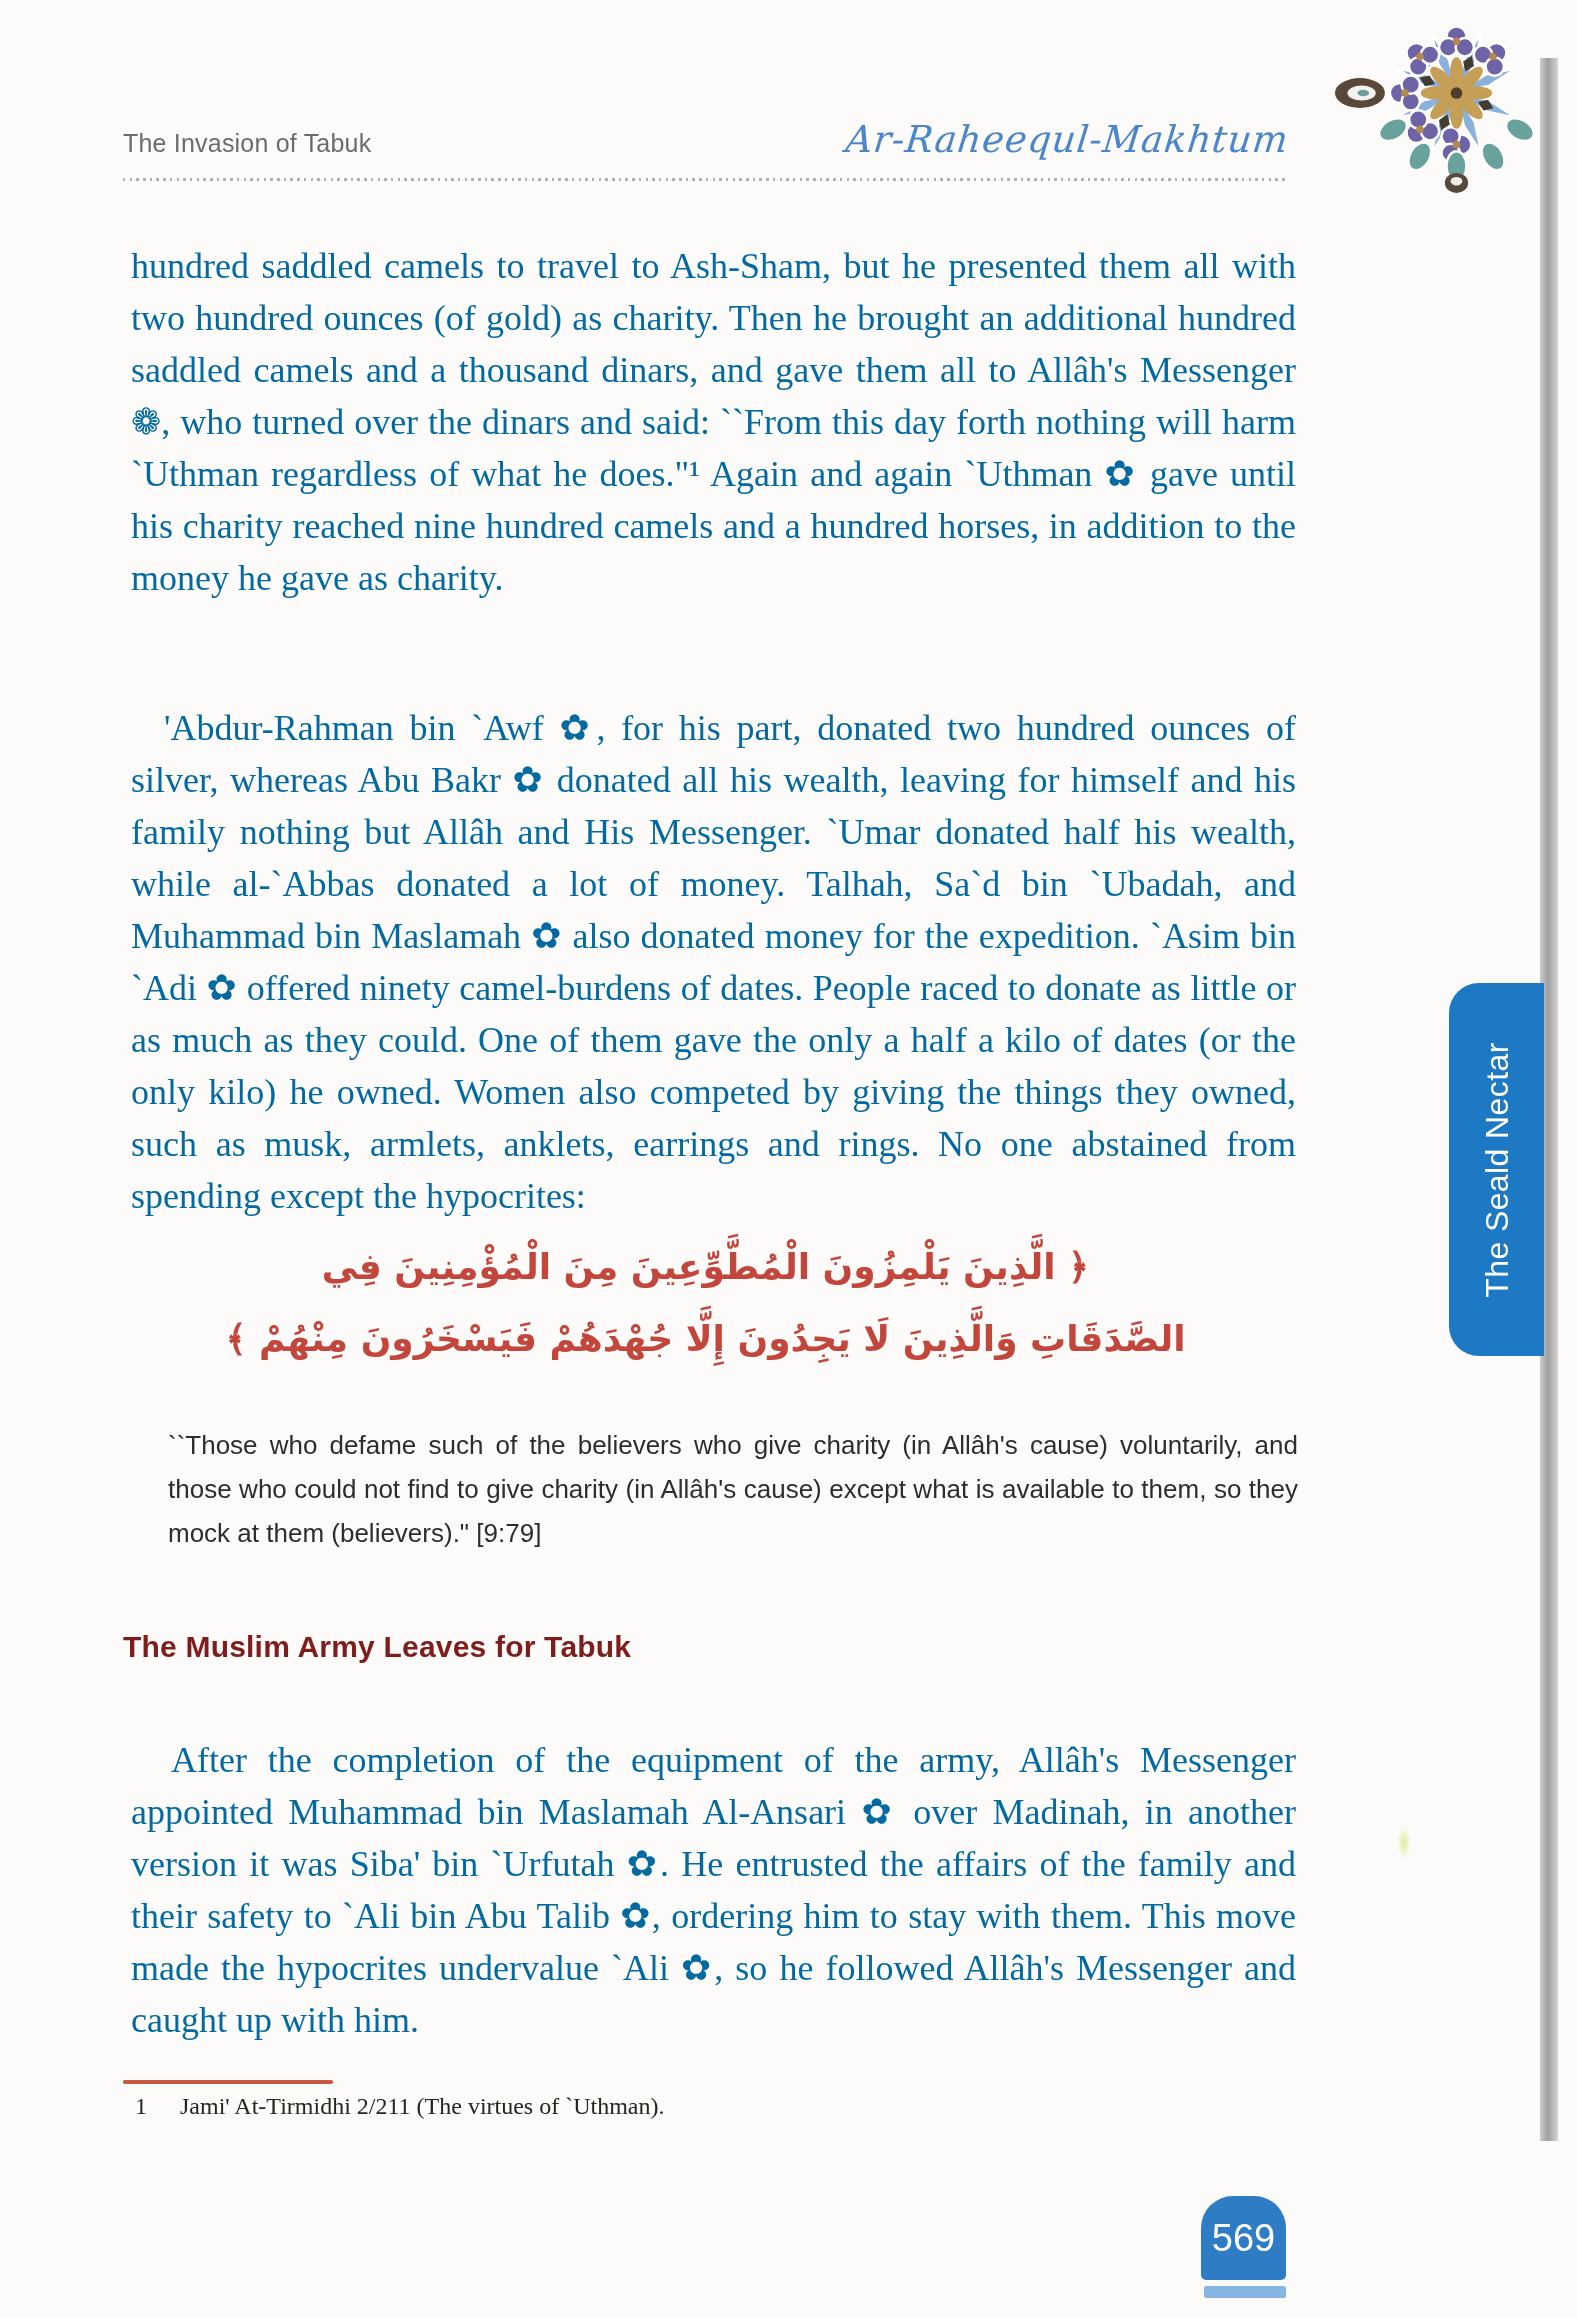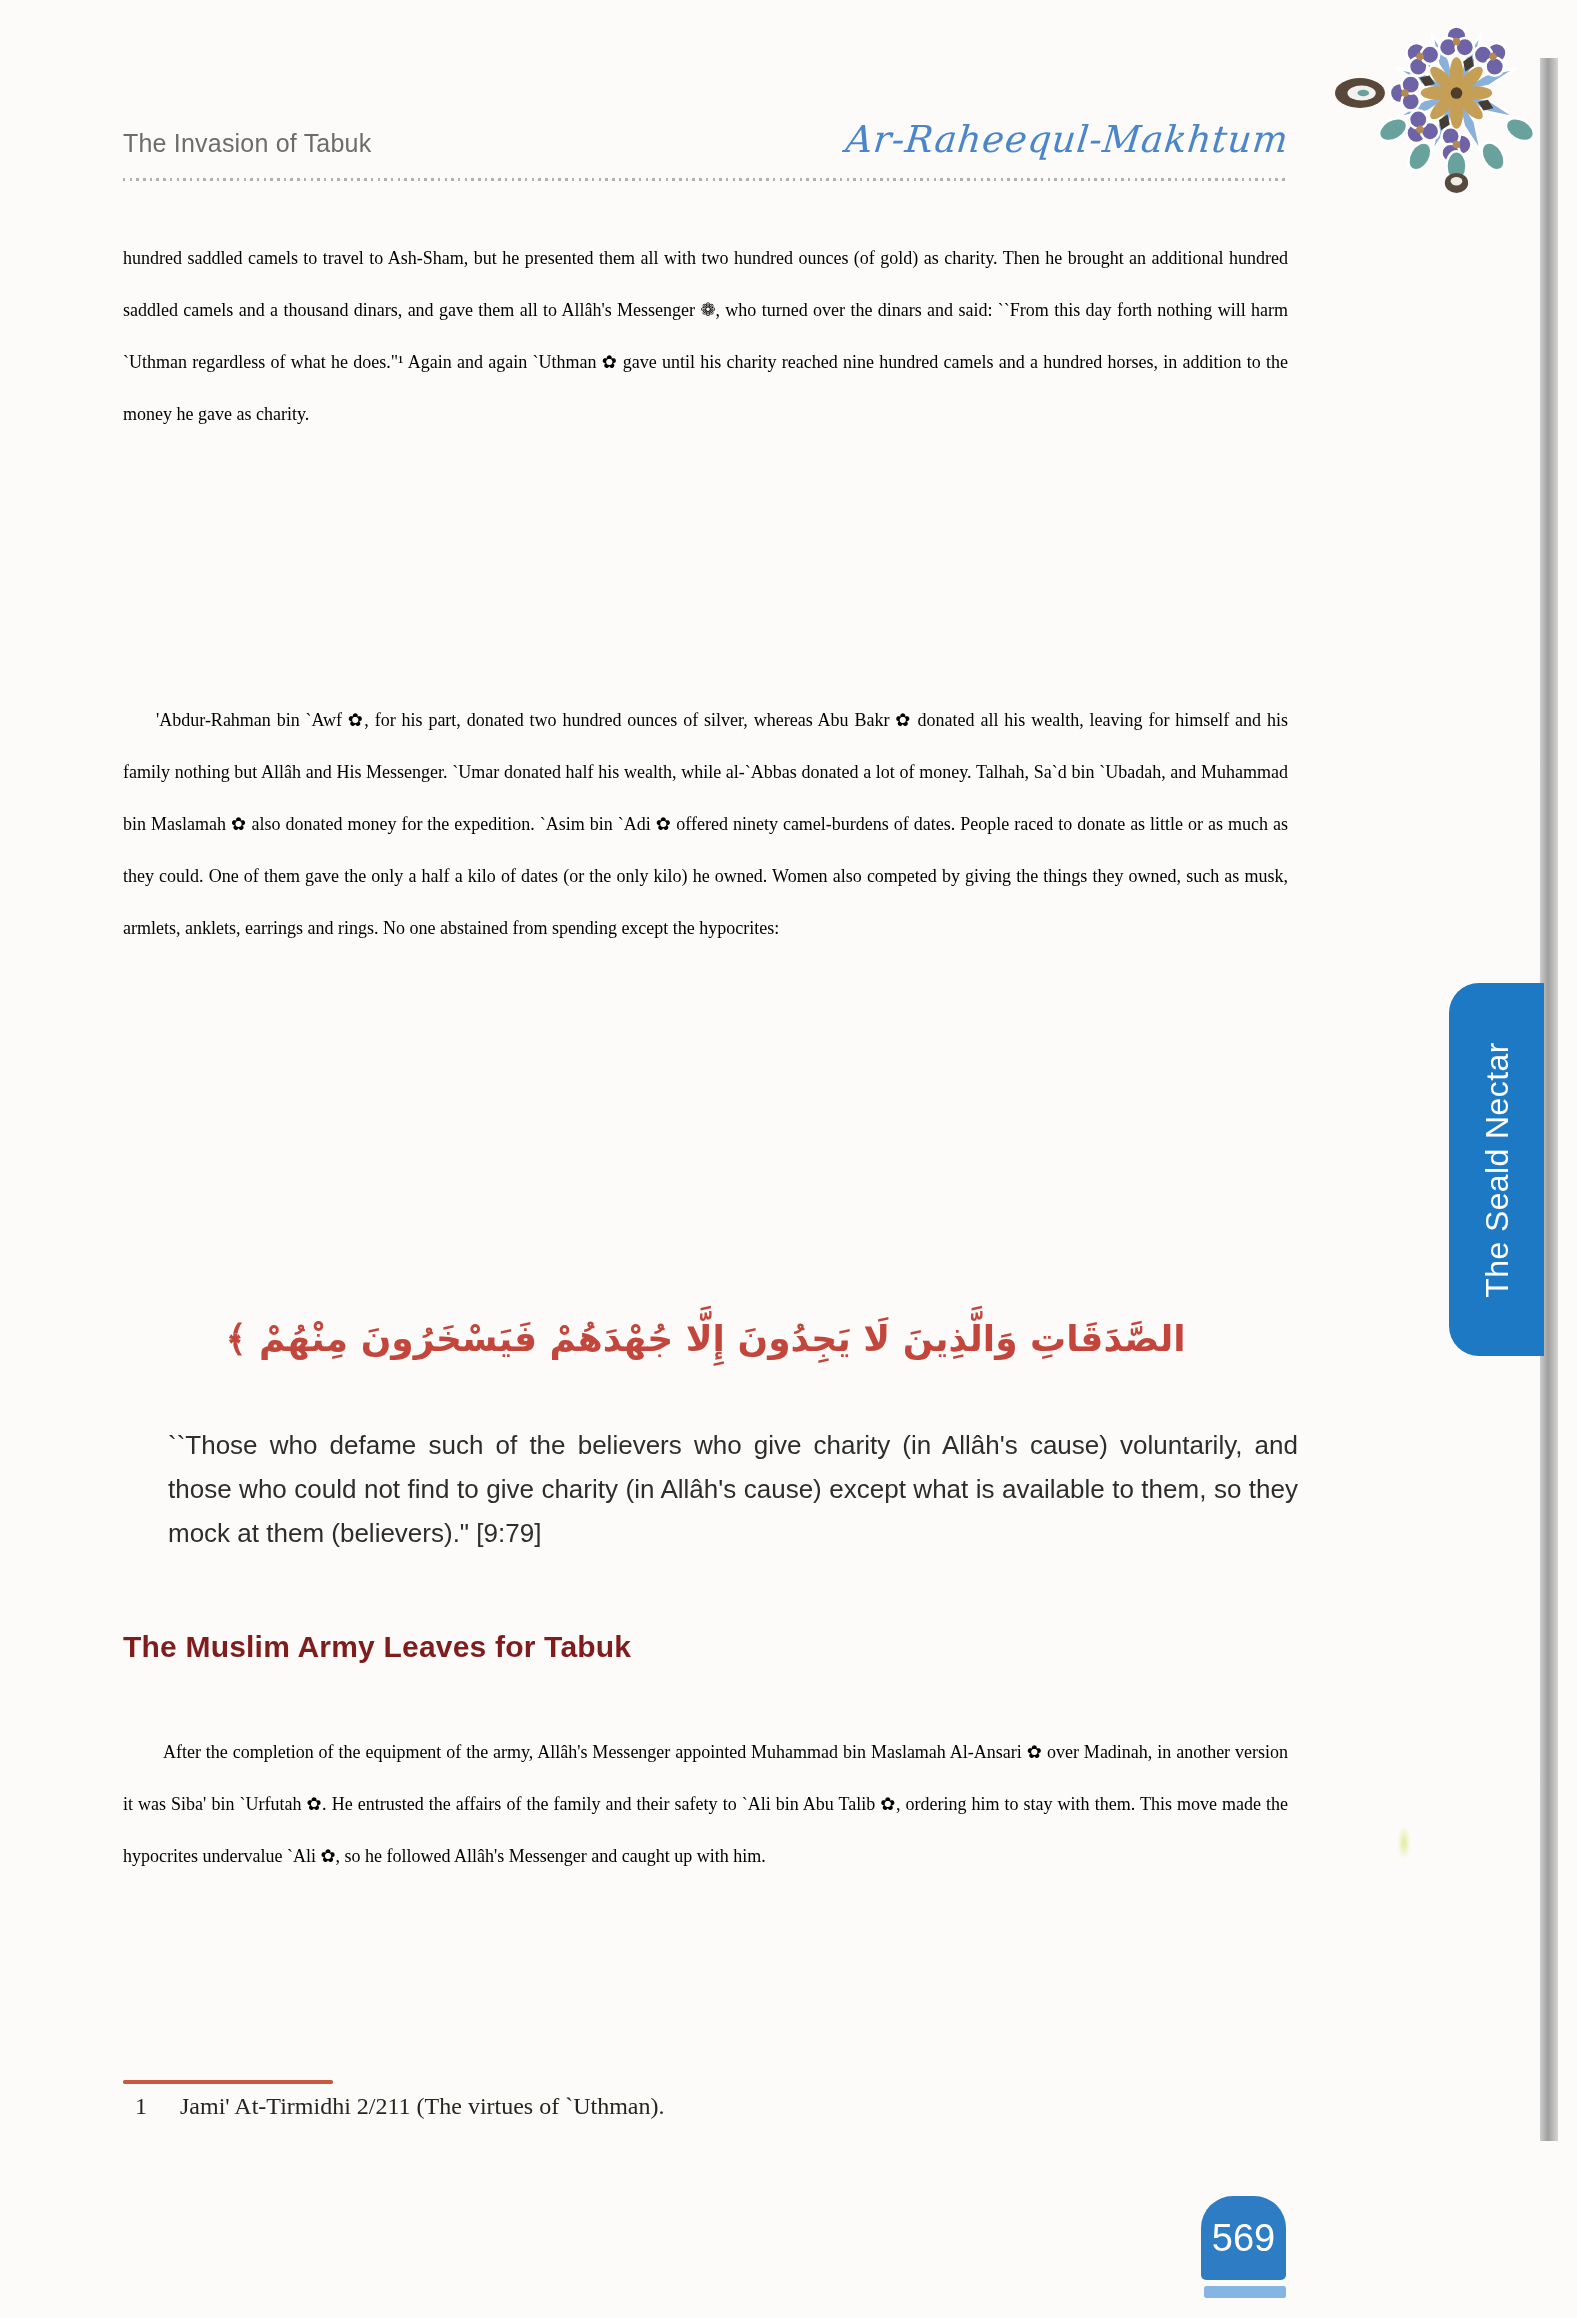--- a/index.html
+++ b/index.html
@@ -39,25 +39,25 @@
     letter-spacing: 0.8px;
     transform: skewX(-6deg);
     white-space: nowrap;
   }
 
   
   .body-par {
     position: absolute;
     left: 123px;
     width: 1165px;
-    margin: 0;
-    font-size: 18px;
+    margin: 8px;
+    font-size: 36px;
     line-height: 52px;
     text-align: justify;
-    color: #000000;
+    color: #0369a1;
   }
   .par-uthman    { top: 232px; }
   .par-donations { top: 694px; text-indent: 33px; }
   .par-departure { top: 1726px; text-indent: 40px; }
 
   
   .verse-arabic {
     position: absolute;
     left: 123px; top: 1231px;
     width: 1165px;
@@ -340,21 +340,21 @@
   </svg>
 
   <div class="section-title">The Invasion of Tabuk</div>
   <div class="header-divider"></div>
   <div class="book-title">Ar-Raheequl-Makhtum</div>
 
   <p class="body-par par-uthman">hundred saddled camels to travel to Ash-Sham, but he presented them all with two hundred ounces (of gold) as charity. Then he brought an additional hundred saddled camels and a thousand dinars, and gave them all to Allâh's Messenger ❁, who turned over the dinars and said: ``From this day forth nothing will harm `Uthman regardless of what he does."¹ Again and again `Uthman ✿ gave until his charity reached nine hundred camels and a hundred horses, in addition to the money he gave as charity.</p>
 
   <p class="body-par par-donations">'Abdur-Rahman bin `Awf ✿, for his part, donated two hundred ounces of silver, whereas Abu Bakr ✿ donated all his wealth, leaving for himself and his family nothing but Allâh and His Messenger. `Umar donated half his wealth, while al-`Abbas donated a lot of money. Talhah, Sa`d bin `Ubadah, and Muhammad bin Maslamah ✿ also donated money for the expedition. `Asim bin `Adi ✿ offered ninety camel-burdens of dates. People raced to donate as little or as much as they could. One of them gave the only a half a kilo of dates (or the only kilo) he owned. Women also competed by giving the things they owned, such as musk, armlets, anklets, earrings and rings. No one abstained from spending except the hypocrites:</p>
 
-  <p class="verse-arabic"><br><span>الصَّدَقَاتِ وَالَّذِينَ لَا يَجِدُونَ إِلَّا جُهْدَهُمْ فَيَسْخَرُونَ مِنْهُمْ ﴾</span></p>
+  <p class="verse-arabic"><span>﴿ الَّذِينَ يَلْمِزُونَ الْمُطَّوِّعِينَ مِنَ الْمُؤْمِنِينَ فِي</span><br><span>الصَّدَقَاتِ وَالَّذِينَ لَا يَجِدُونَ إِلَّا جُهْدَهُمْ فَيَسْخَرُونَ مِنْهُمْ ﴾</span></p>
 
   <p class="verse-translation">``Those who defame such of the believers who give charity (in Allâh's cause) voluntarily, and those who could not find to give charity (in Allâh's cause) except what is available to them, so they mock at them (believers)." [9:79]</p>
 
   <h2 class="section-heading">The Muslim Army Leaves for Tabuk</h2>
 
   <p class="body-par par-departure">After the completion of the equipment of the army, Allâh's Messenger appointed Muhammad bin Maslamah Al-Ansari ✿ over Madinah, in another version it was Siba' bin `Urfutah ✿. He entrusted the affairs of the family and their safety to `Ali bin Abu Talib ✿, ordering him to stay with them. This move made the hypocrites undervalue `Ali ✿, so he followed Allâh's Messenger and caught up with him.</p>
 
   <div class="footnote-rule"></div>
   <p class="footnote"><span class="fn-marker">1</span><span>Jami' At-Tirmidhi 2/211 (The virtues of `Uthman).</span></p>
 

